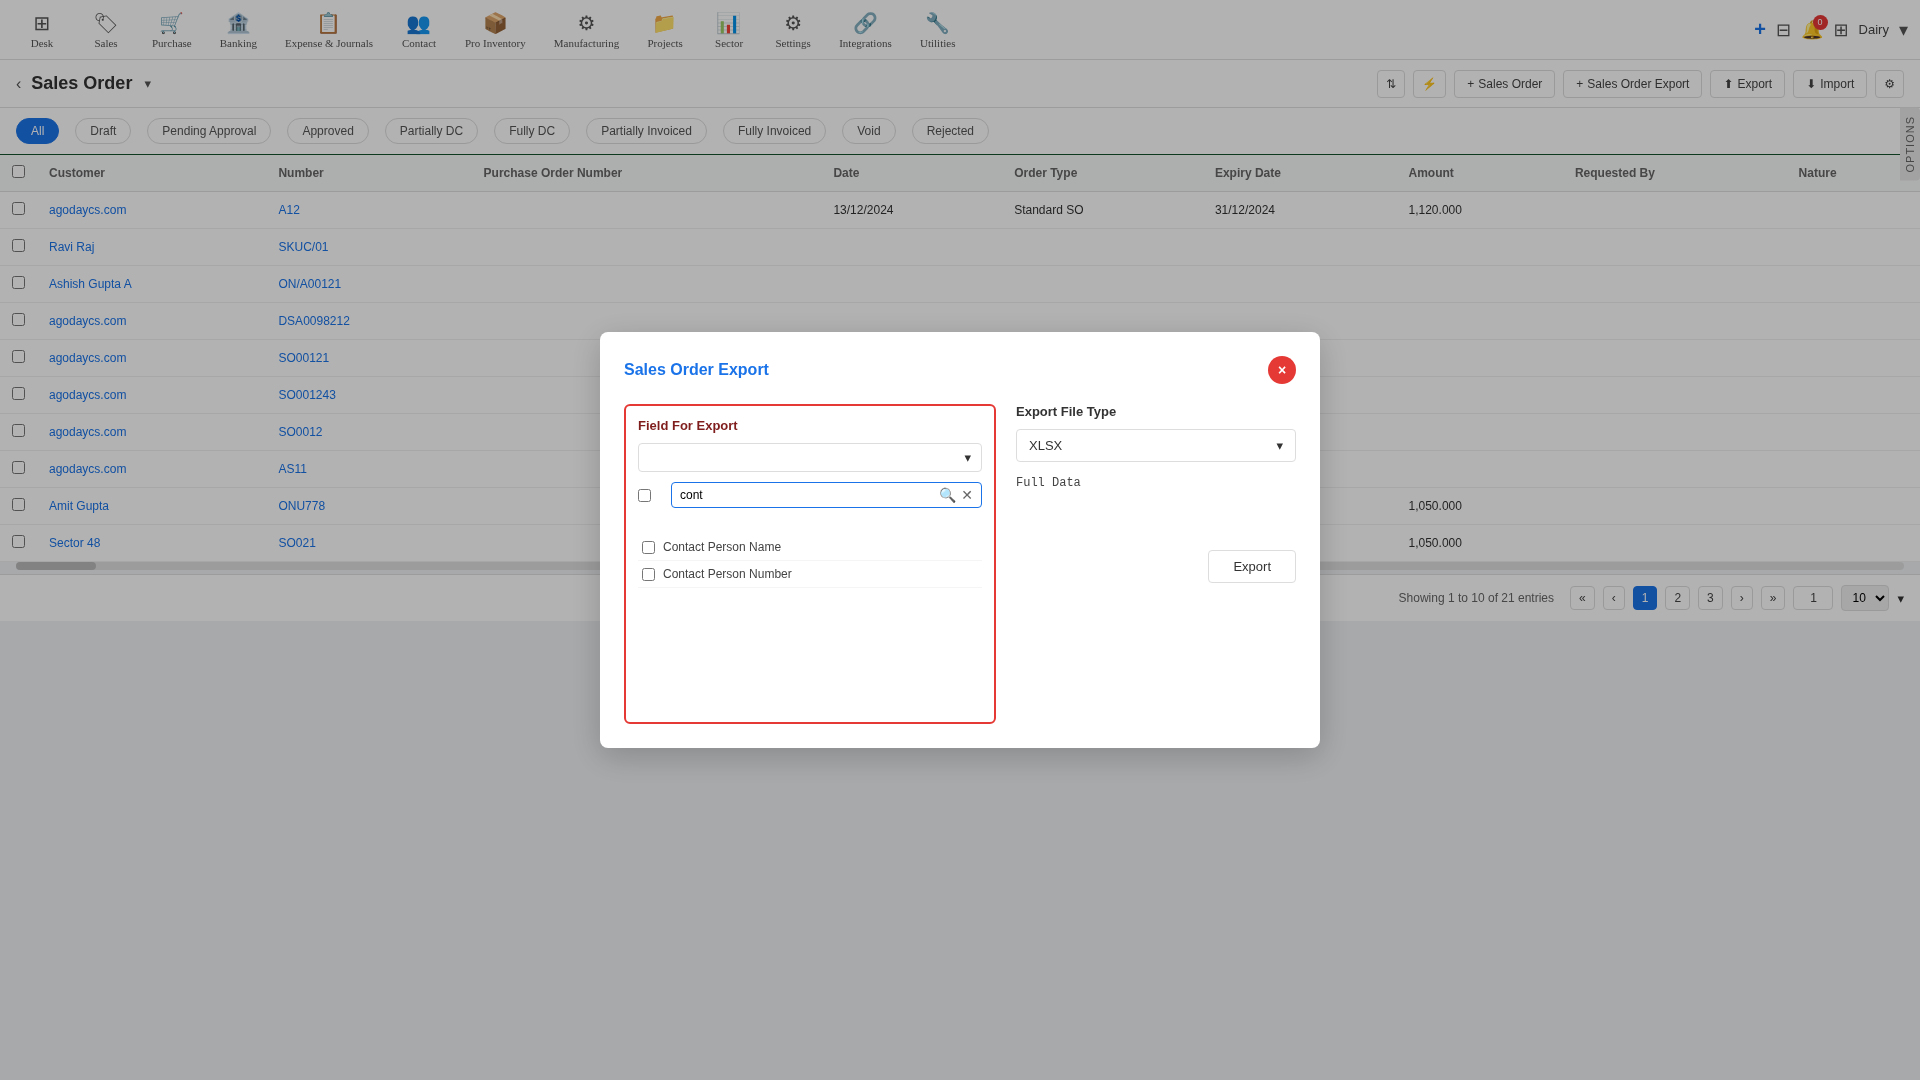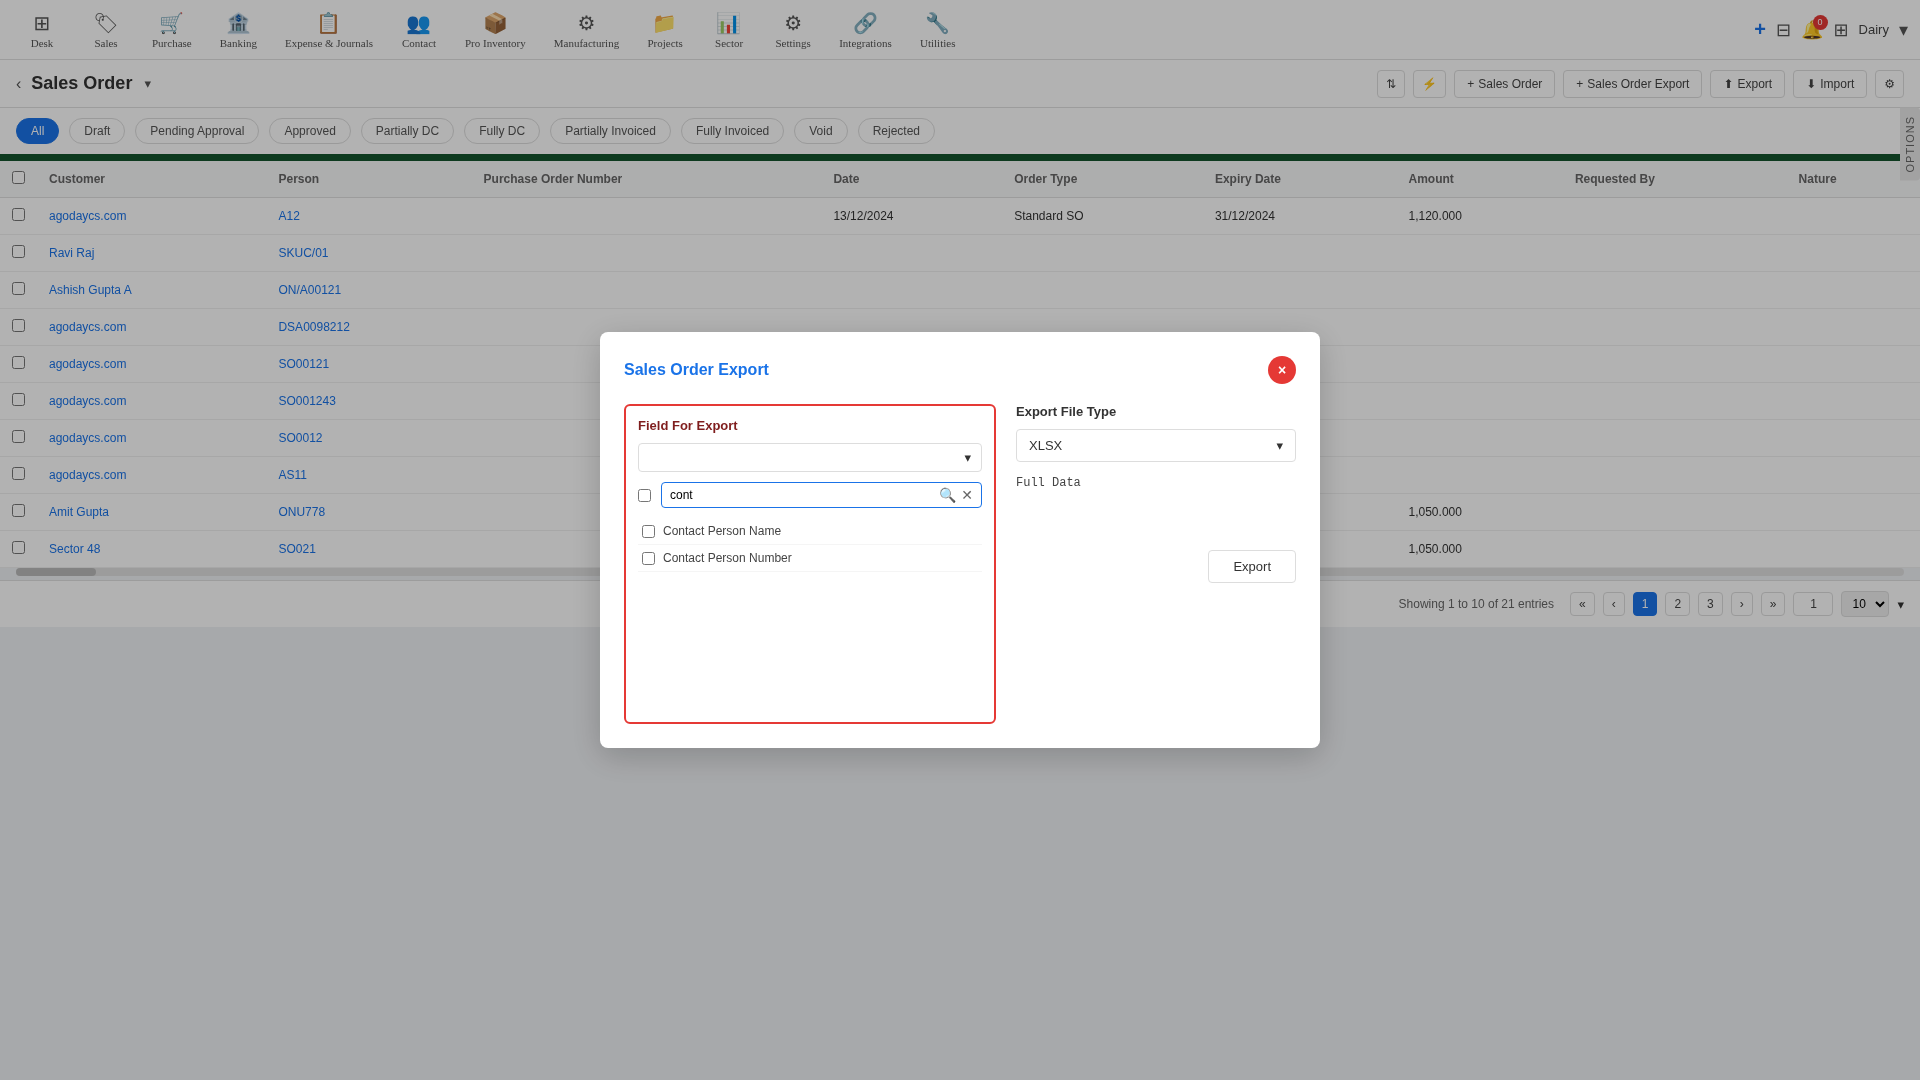--- a/index.html
+++ b/index.html
@@ -42,21 +42,21 @@
       display: flex; align-items: center; gap: 4px;
       padding: 6px 12px; border-radius: 4px; cursor: pointer; font-size: 12px;
       border: 1px solid #ddd; background: #fff; color: #444;
     }
     .btn-settings { padding: 6px 8px; }
     .sort-btn { padding: 6px 8px; }
 
     
     .filter-tabs {
       display: flex; align-items: flex-end; background: #fff;
-      padding: 10px 16px; gap: 10px; border-bottom: 7px solid #14532d;
+      padding: 10px 16px; gap: 16px; border-bottom: 1px solid #14532d;
     }
     .tab-btn {
       padding: 5px 14px; border-radius: 20px; border: 1px solid #ddd;
       cursor: pointer; font-size: 12px; background: #fff; color: #555;
     }
     .tab-btn.active { background: #1a73e8; color: #fff; border-color: #1a73e8; }
 
     
     .table-container { background: #fff; overflow: auto; }
     table { width: 100%; border-collapse: collapse; }
@@ -127,21 +127,21 @@
     .field-export-label {
       font-size: 13px; font-weight: 600; color: #7f1d1d; margin-bottom: 10px;
     }
     .field-dropdown {
       display: flex; align-items: center; justify-content: space-between;
       border: 1px solid #ddd; border-radius: 4px; padding: 6px 10px;
       cursor: pointer; margin-bottom: 10px; background: #fff;
     }
     .field-dropdown-text { font-size: 12px; color: #999; }
     .search-row {
-      display: flex; align-items: center; gap: 6px; margin-bottom: 10px;
+      display: flex; align-items: center; gap: 16px; margin-bottom: 26px;
     }
     .search-checkbox { margin-right: 4px; }
     .search-input-wrap {
       flex: 1; display: flex; align-items: center;
       border: 1px solid #1a73e8; border-radius: 4px; padding: 4px 8px;
     }
     .search-input {
       flex: 1; border: none; outline: none; font-size: 12px;
     }
     .search-icon { color: #666; font-size: 14px; cursor: pointer; }
@@ -300,21 +300,21 @@
   <button class="tab-btn">Rejected</button>
 </div>
 
 <div class="main-content">
   <div class="table-container">
     <table>
       <thead>
         <tr>
           <th class="checkbox-col"><input type="checkbox" style=""></th>
           <th>Customer</th>
-          <th>Person</th>
+          <th>Number</th>
           <th>Purchase Order Number</th>
           <th>Date</th>
           <th>Order Type</th>
           <th>Expiry Date</th>
           <th>Amount</th>
           <th>Requested By</th>
           <th>Nature</th>
         </tr>
       </thead>
       <tbody id="table-body">

